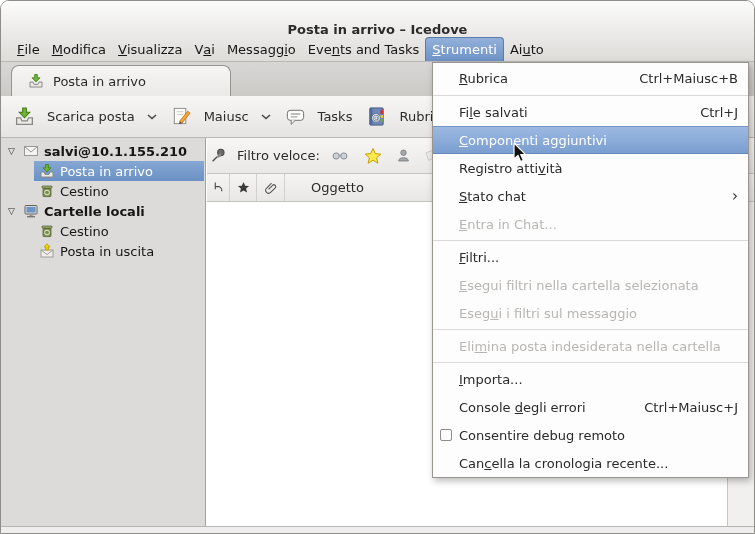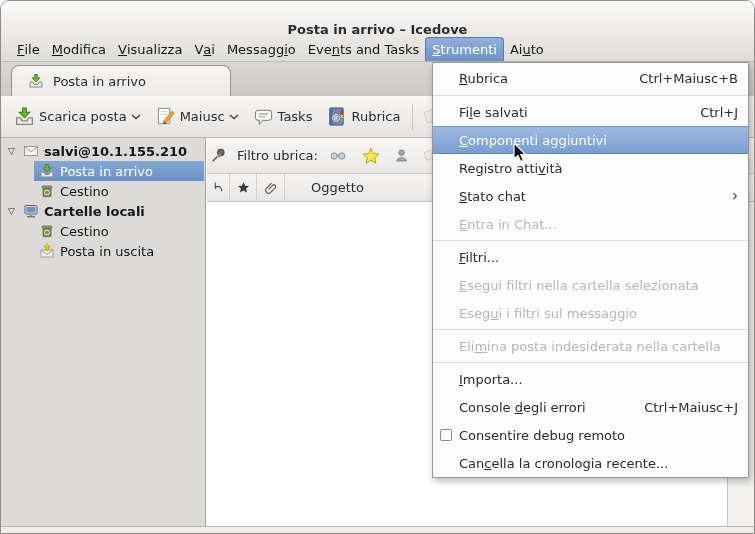--- a/index.html
+++ b/index.html
@@ -19,21 +19,21 @@
   .tabbar{position:absolute;left:0;top:60px;right:0;height:35px;
           background:linear-gradient(#d9d7d5,#cccac7);border-top:1px solid #bbb9b6;}
   .tab{position:absolute;left:10px;bottom:0;width:220px;height:31px;
        background:linear-gradient(#f6f5f4,#eaé9e7);background:linear-gradient(#f6f5f4,#eae9e7);
        border:1px solid #96948f;border-bottom:none;border-radius:8px 8px 0 0;
        display:flex;align-items:center;gap:9px;padding-left:16px;font-size:13px;color:#2b2b2b;}
   
   .toolbar{position:absolute;left:0;top:95px;right:0;height:42px;
            background:linear-gradient(#f7f6f5,#e6e4e2);border-bottom:1px solid #b9b7b4;
            display:flex;align-items:center;padding-left:6px;font-size:13px;color:#2b2b2b;}
-  .tb-btn{display:flex;align-items:center;gap:4px;padding:4px 7px;border-radius:3px;white-space:nowrap;}
+  .tb-btn{display:flex;align-items:center;gap:12px;padding:4px 7px;border-radius:3px;white-space:nowrap;}
   .tb-sep{width:1px;height:26px;background:#c9c7c4;margin:0 5px;}
   .ghost{opacity:.35;margin-left:2px;}
   
   .folderpane{position:absolute;left:0;top:137px;width:205px;bottom:7px;background:#dcdbd9;
               border-right:1px solid #a3a19e;font-size:13px;color:#161616;padding-top:3px;}
   .folder-row{height:20px;display:flex;align-items:center;gap:5px;padding-left:4px;margin-right:1px;}
   .folder-row.lvl1{margin-left:33px;padding-left:5px;}
   .folder-row.bold{font-weight:bold;}
   .folder-row.selected{background:linear-gradient(#85a7d3,#6b92c5);color:#fff;}
   .exp{width:13px;font-size:9px;color:#2f2f2f;text-align:center;flex:0 0 13px;}
@@ -264,21 +264,21 @@
         <span>Posta in uscita</span>
       </div>
     </div>
 
   <div class="filterbar">
     <span class="fb-ic" style="margin-left:3px">
       <svg class="icn" width="17" height="17">
           <use href="#i-pin"></use>
         </svg>
       </span>
-    <span style="margin-left:10px">Filtro ubrica:</span>
+    <span style="margin-left:10px">Filtro veloce:</span>
     <span class="fb-ic" style="margin-left:12px">
       <svg class="icn" width="16" height="10">
           <use href="#i-glasses"></use>
         </svg>
       </span>
     <span class="fb-ic" style="margin-left:16px">
       <svg class="icn" width="18" height="18">
           <use href="#i-star"></use>
         </svg>
       </span>

